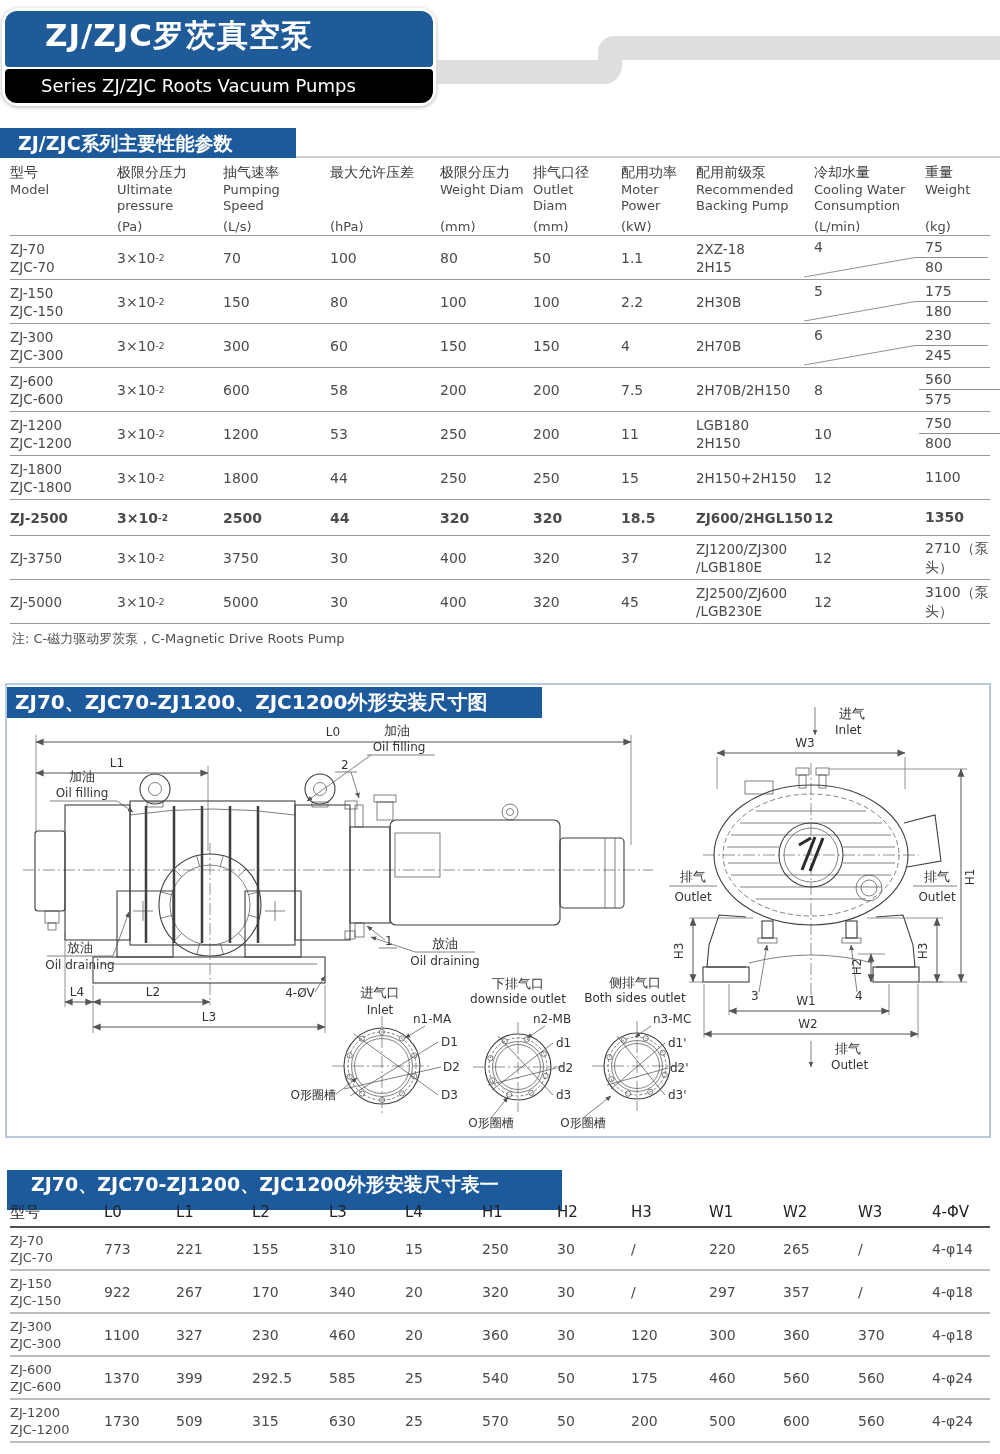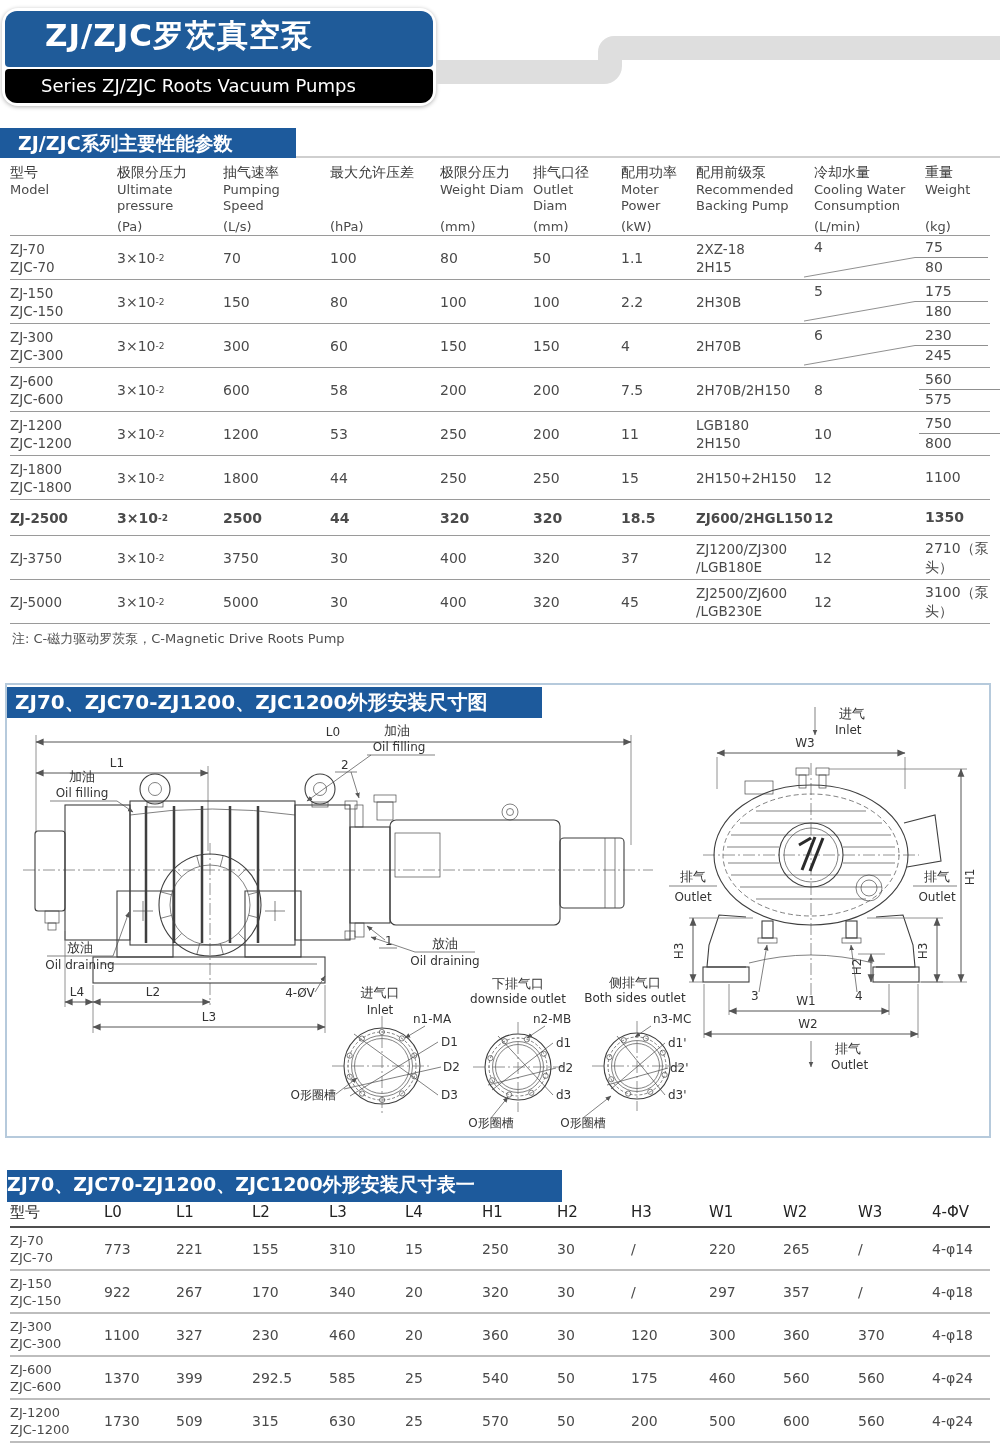--- a/index.html
+++ b/index.html
@@ -13,21 +13,21 @@
   .hdr-sub{height:34px;line-height:34px;margin-top:2px;border-radius:4px 4px 12px 12px;color:#fff;
            font-size:18px;padding-left:36px;}
   .bar{position:absolute;background:#dedede;}
   .bar-high{left:598px;top:36px;width:402px;height:24px;border-radius:16px 0 0 0;}
   .bar-low{left:436px;top:60px;width:186px;height:24px;border-radius:0 0 18px 0;}
   
   .sec-bar{position:absolute;color:#fff;font-weight:bold;box-sizing:border-box;}
   .sec1{left:0;top:128px;width:296px;height:30px;line-height:30px;font-size:19px;padding-left:18px;}
   .rule{position:absolute;left:0;top:156px;width:1000px;height:2px;background:#cfcfcf;}
   .sec2{left:7px;top:687px;width:535px;height:31px;line-height:31px;font-size:20px;padding-left:8px;z-index:3;}
-  .sec3{left:7px;top:1170px;width:555px;height:32px;line-height:28px;font-size:19px;padding-left:0;}
+  .sec3{left:7px;top:1170px;width:555px;height:40px;line-height:28px;font-size:19px;padding-left:24px;}
   
   .perf{position:absolute;left:10px;top:163px;width:980px;font-size:14px;color:#4a4a4a;}
   .perf-head,.prow{display:grid;grid-template-columns:107px 106px 107px 110px 93px 88px 75px 118px 111px 65px;}
   .perf-head{height:72px;border-bottom:1px solid #9a9a9a;}
   .hc{display:flex;flex-direction:column;}
   .hcn{font-size:14px;color:#3a3a3a;line-height:19px;}
   .hen{font-size:13px;color:#4a4a4a;line-height:16px;}
   .hunit{font-size:13px;color:#4a4a4a;margin-top:auto;line-height:17px;}
   .prow{position:relative;border-bottom:1px solid #9a9a9a;}
   .h44{height:43px;} .h36{height:35px;font-weight:bold;}

